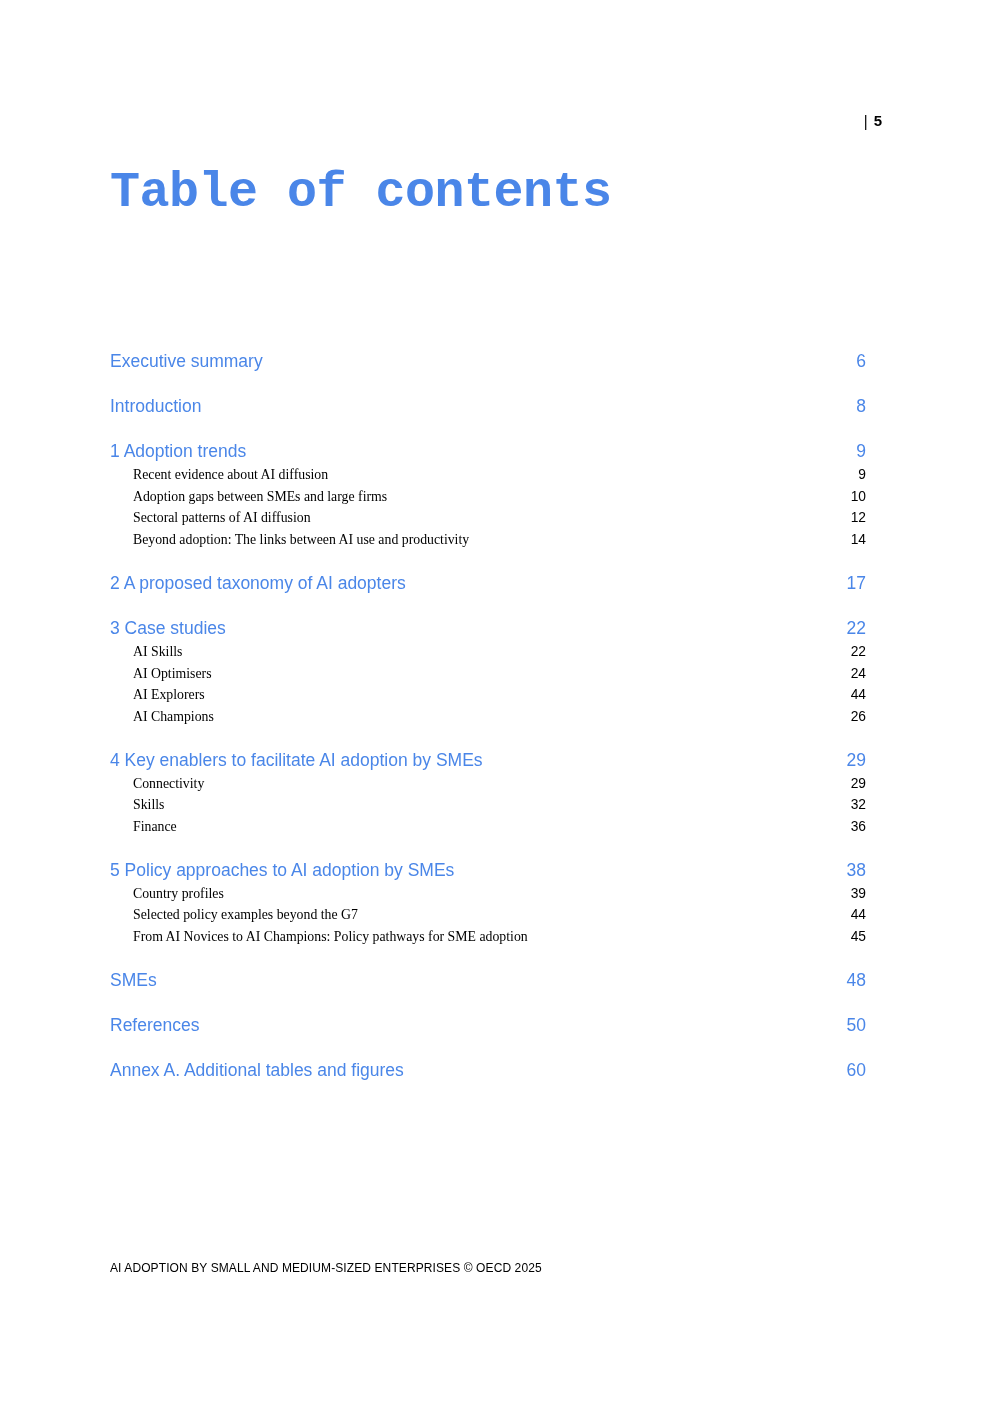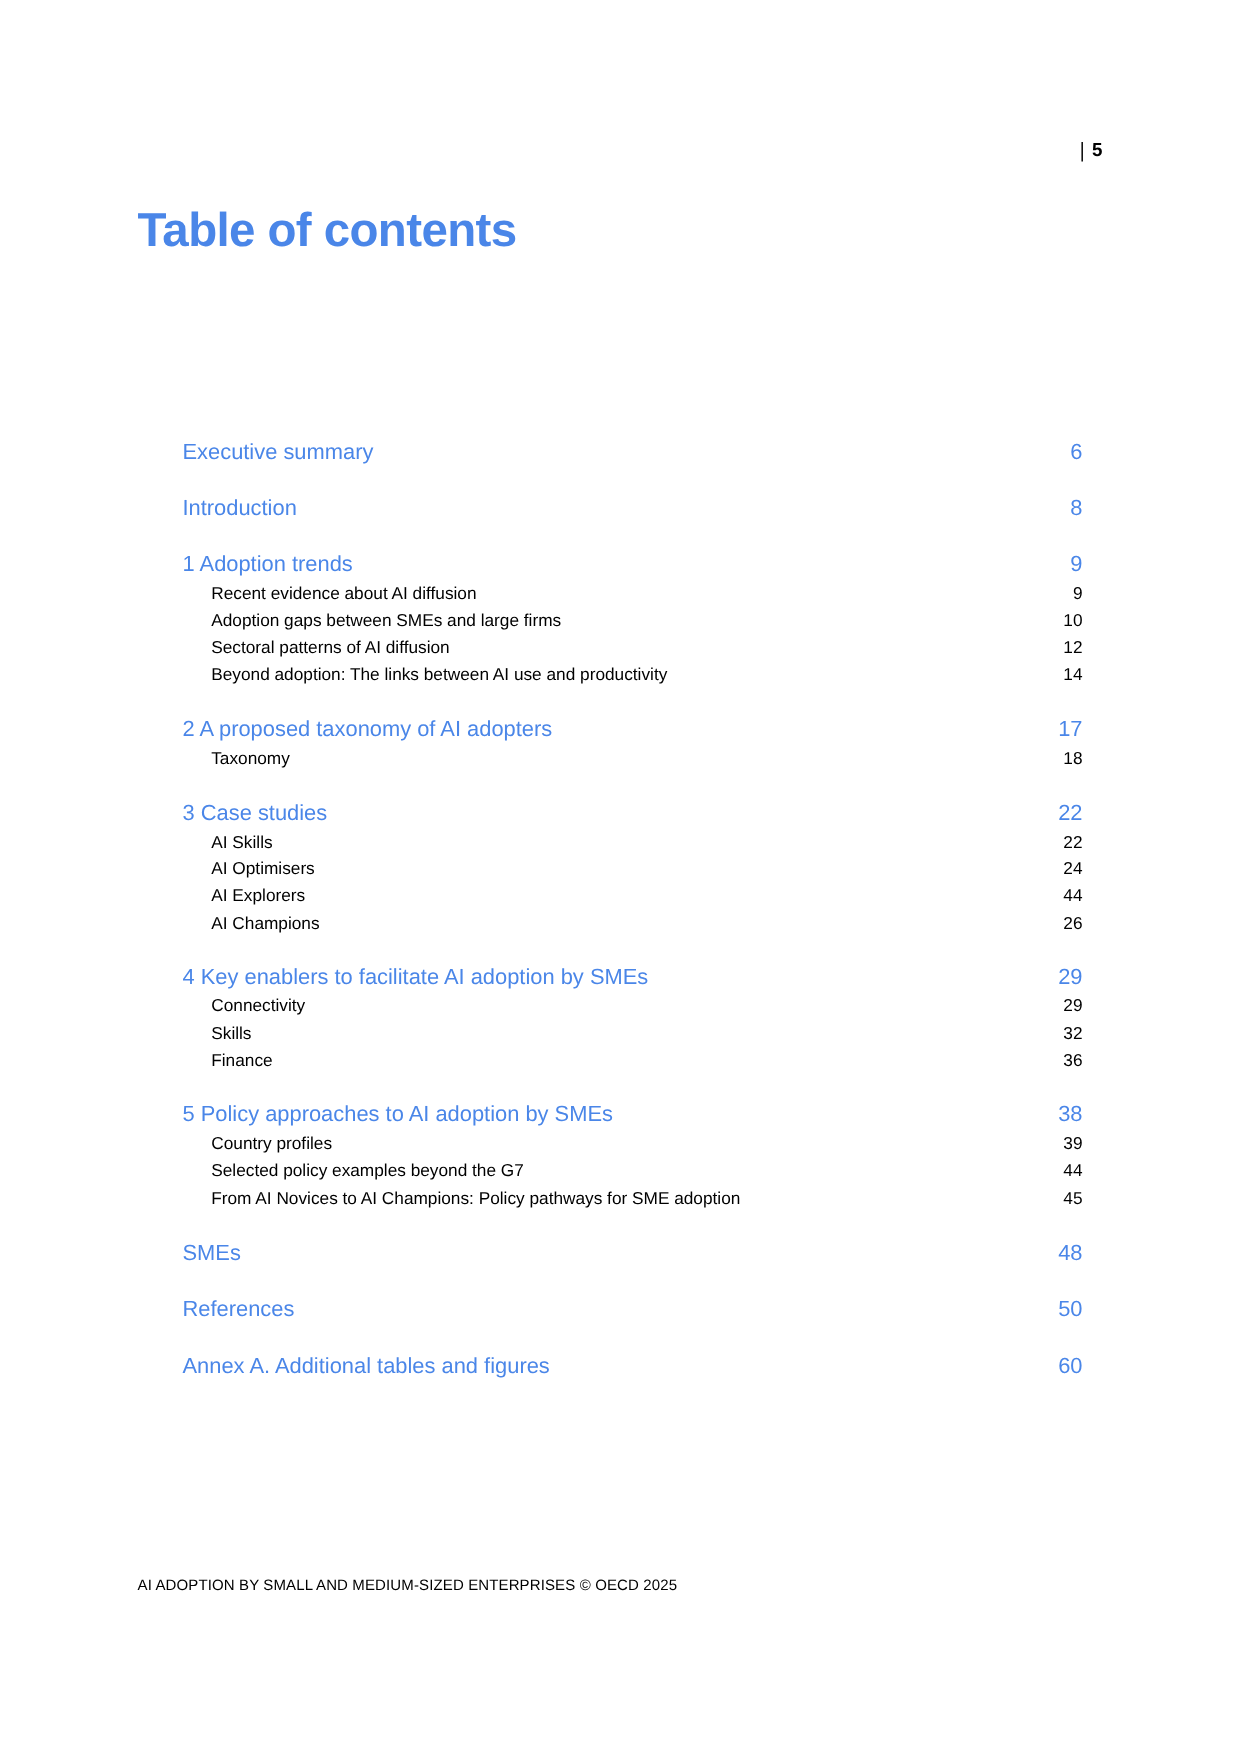--- a/index.html
+++ b/index.html
@@ -11,34 +11,34 @@
     color:var(--ink); overflow:hidden;
   }
   .page-header {
     position:absolute; top:112px; right:110px;
     font-size:15px; color:var(--ink); display:flex; align-items:baseline; gap:6px;
   }
   .page-header .sep { font-weight:400; transform:scaleY(1.1); }
   .page-header .num { font-weight:700; }
   .doc-title {
     position:absolute; top:164px; left:110px;
-    font-size:38px; font-weight:700; color:var(--blue); letter-spacing:-0.5px;
+    font-size:50px; font-weight:700; color:var(--blue); letter-spacing:-0.5px;font-family:Liberation Mono, monospace;
   }
   .toc {
     position:absolute; top:349px; left:110px; width:756px;
   }
   .row {
-    display:flex; align-items:flex-end;margin-left:36px;
+    display:flex; align-items:flex-end;
   }
   .row .lbl { flex:1 1 auto; }
   .row .pg  { flex:0 0 auto; text-align:right; min-width:32px; }
   .lvl1 { font-size:17.5px; line-height:25px; color:var(--blue); margin-top:20px; }
   .toc .lvl1:first-child { margin-top:0; }
   .lvl2 { font-size:13.8px; line-height:21.7px; color:var(--ink); }
-  .lvl2 .lbl { padding-left:23px; }
+  .lvl2 .lbl { padding-left:23px;font-family:Liberation Serif, serif; }
   .lbl .line { display:block; }
   .lbl .line + .line { padding-left:23px; }
   .page-footer {
     position:absolute; top:1261px; left:110px;
     font-size:12px; color:var(--ink); letter-spacing:0.1px;
   }
 </style>
 </head>
 <body>
 
@@ -74,24 +74,20 @@
       <span class="lbl">Sectoral patterns of AI diffusion</span>
       <span class="pg">12</span>
     </div>
     <div class="row lvl2">
       <span class="lbl">Beyond adoption: The links between AI use and productivity</span>
       <span class="pg">14</span>
     </div>
     <div class="row lvl1">
       <span class="lbl">2 A proposed taxonomy of AI adopters</span>
       <span class="pg">17</span>
-    </div>
-    <div class="row lvl2">
-      <span class="lbl">Taxonomy</span>
-      <span class="pg">18</span>
     </div>
     <div class="row lvl1">
       <span class="lbl">3 Case studies</span>
       <span class="pg">22</span>
     </div>
     <div class="row lvl2">
       <span class="lbl">AI Skills</span>
       <span class="pg">22</span>
     </div>
     <div class="row lvl2">

